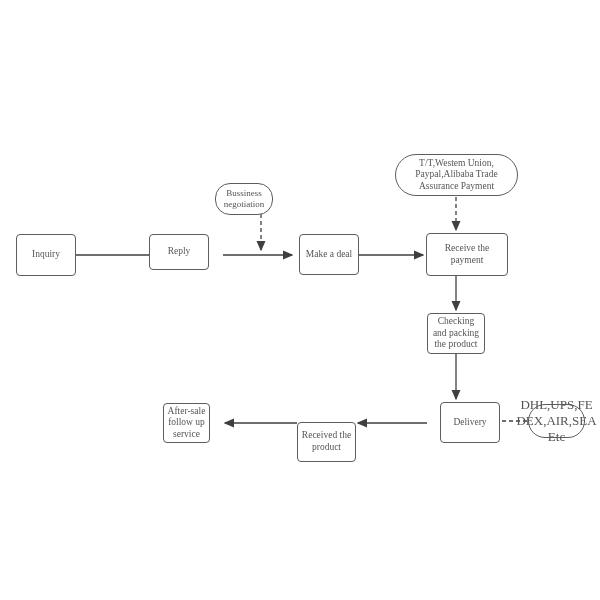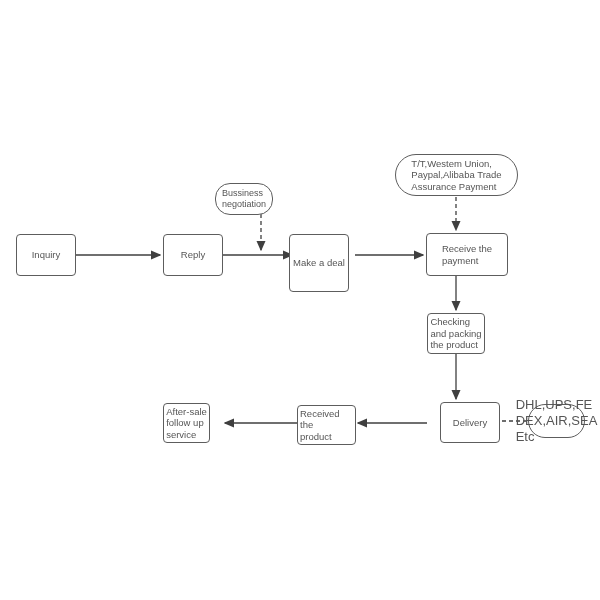--- a/index.html
+++ b/index.html
@@ -13,25 +13,27 @@
   #diagram { position: absolute; left: 0; top: 0; width: 600px; height: 600px; }
   .node {
     position: absolute;
     box-sizing: border-box;
     background: #ffffff;
     border: 1.2px solid var(--border, #5d5d5d);
     border-radius: 4px;
     display: flex;
     align-items: center;
     justify-content: center;
+    text-align: center;
     font-size: 9.5px;
     line-height: 1.22;
     color: var(--text, #555555);
     white-space: pre-line;
     padding: 15px 2px;
+    font-family: Liberation Serif, serif;
   }
   .stadium { border-radius: 15px; }
   svg.wires { position: absolute; left: 0; top: 0; pointer-events: none; }
   svg.wires line { stroke: var(--line, #3f3f3f); stroke-width: 1.3; }
   svg.wires line.dashed { stroke-dasharray: 4 3; }
   svg.wires .arrowhead { fill: var(--line, #3f3f3f); }
 </style>
 </head>
 <body style="--bg: #ffffff; --border: #5d5d5d; --line: #3f3f3f; --text: #555555;">
 
@@ -53,29 +55,29 @@
 
     <line x1="427" y1="423" x2="358" y2="423" marker-end="url(#arr)"></line>
     <line x1="297" y1="423" x2="225" y2="423" marker-end="url(#arr)"></line>
 
     <line class="dashed" x1="261" y1="214" x2="261" y2="250" marker-end="url(#arr)"></line>
     <line class="dashed" x1="456" y1="197" x2="456" y2="230" marker-end="url(#arr)"></line>
     <line class="dashed" x1="527" y1="421" x2="490" y2="421" marker-end="url(#arr)"></line>
   </svg>
 
   <div class="node" style="left:16px;   top:234px; width:60px;  height:42px;">Inquiry</div>
-  <div class="node" style="left:163px; top:234px; width:60px;  height:42px;">Reply</div>
-  <div class="node" style="left:289px; top:234px; width:60px;  height:58px;">Make a deal</div>
+  <div class="node" style="left:149px; top:234px; width:60px;  height:36px;">Reply</div>
+  <div class="node" style="left:299px; top:234px; width:60px;  height:41px;">Make a deal</div>
   <div class="node" style="left:426px; top:233px; width:82px;  height:43px;">Receive the
 payment</div>
   <div class="node" style="left:427px; top:313px; width:58px;  height:41px;">Checking
 and packing
 the product</div>
   <div class="node" style="left:440px; top:402px; width:60px;  height:41px;">Delivery</div>
-  <div class="node" style="left:297px; top:405px; width:59px;  height:40px;">Received the
+  <div class="node" style="left:297px; top:422px; width:59px;  height:40px;">Received the
 product</div>
   <div class="node" style="left:163px; top:403px; width:47px;  height:40px;">After-sale
 follow up
 service</div>
 
   <div class="node stadium" style="left:215px; top:183px; width:58px;  height:31px; font-size:9px;">Bussiness
 negotiation</div>
   <div class="node stadium" style="left:395px; top:154px; width:123px; height:42px; border-radius:21px;">T/T,Westem Union,
 Paypal,Alibaba Trade
 Assurance Payment</div>

